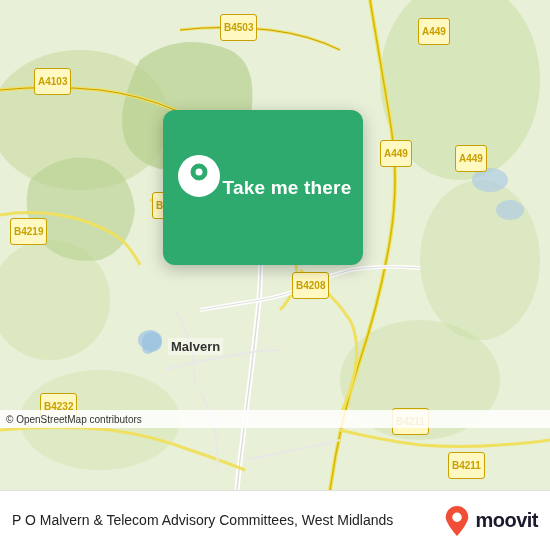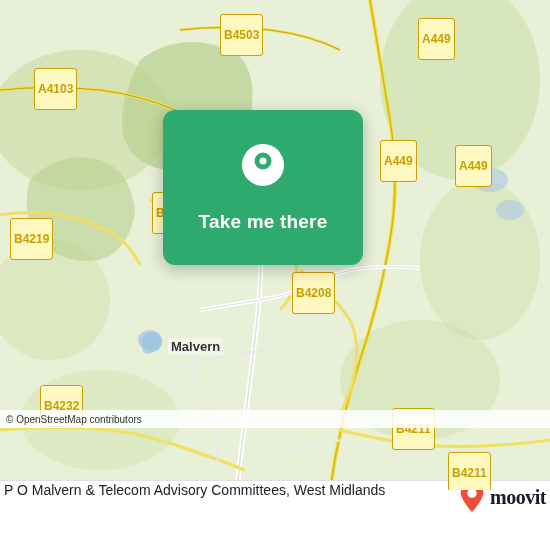--- a/index.html
+++ b/index.html
@@ -30,21 +30,21 @@
     
     #card-overlay {
       position: absolute;
       top: 110px;
       left: 163px;
       width: 200px;
       height: 155px;
       background: #2eaa6e;
       border-radius: 12px;
       display: flex;
-      flex-direction: column;
+      flex-direction: row;
       align-items: center;
       justify-content: center;
       box-shadow: 0 4px 16px rgba(0,0,0,0.25);
       cursor: pointer;
       z-index: 10;
     }
 
     #pin-icon {
       width: 48px;
       height: 58px;
@@ -73,65 +73,64 @@
       color: #333;
       z-index: 5;
     }
 
     
     #bottom-bar {
       width: 550px;
       height: 60px;
       background: #ffffff;
       position: absolute;
-      bottom: 10px;
+      bottom: 0;
       left: 0;
       display: flex;
-      align-items: flex-start;
-      padding: 0 4px;
+      align-items: center;
+      padding: 0 12px;
       border-top: 1px solid #e0e0e0;
     }
 
     #bottom-text {
       flex: 1;
       font-size: 14px;
       color: #222;
       line-height: 1.3;
     }
 
     #moovit-logo {
       display: flex;
       align-items: center;
       gap: 4px;
       flex-shrink: 0;
-      font-family: Liberation Serif, serif;
     }
 
     #moovit-pin {
       width: 28px;
       height: 32px;
     }
 
     #moovit-text {
       font-size: 20px;
       font-weight: bold;
       color: #1a1a2e;
       letter-spacing: -0.5px;
     }
 
     
     .road-label {
       position: absolute;
-      font-size: 12px;
+      font-size: 10px;
       font-weight: bold;
       color: #c8a000;
       background: #fff8c0;
       border: 1px solid #c8a000;
       border-radius: 3px;
-      padding: 13px 3px;
+      padding: 7px 3px;
       z-index: 3;
     }
   </style>
 </head>
 <body>
 
 <div id="map-container">
 
   <svg id="map-svg" viewBox="0 0 550 490" xmlns="http://www.w3.org/2000/svg">
 
@@ -188,21 +187,21 @@
 
   <div class="road-label" style="top:14px; left:220px">B4503</div>
   <div class="road-label" style="top:18px; left:418px">A449</div>
   <div class="road-label" style="top:68px; left:34px">A4103</div>
   <div class="road-label" style="top:192px; left:152px">B4503</div>
   <div class="road-label" style="top:218px; left:10px">B4219</div>
   <div class="road-label" style="top:140px; left:380px">A449</div>
   <div class="road-label" style="top:145px; left:455px">A449</div>
   <div class="road-label" style="top:272px; left:292px">B4208</div>
   <div class="road-label" style="top:408px; left:392px">B4211</div>
-  <div class="road-label" style="top:385px; left:40px">B4232</div>
+  <div class="road-label" style="top:393px; left:40px">B4232</div>
   <div class="road-label" style="top:452px; left:448px">B4211</div>
 
   <div style="position:absolute; top:338px; left:168px; font-size:13px; font-weight:600; color:#333; z-index:4; background:rgba(255,255,255,0.4); padding:1px 3px; border-radius:0;">Malvern</div>
 
   <div id="card-overlay">
 
     <svg id="pin-icon" viewBox="0 0 48 58" xmlns="http://www.w3.org/2000/svg">
 
       <circle cx="24" cy="22" r="20" fill="white" stroke="white" stroke-width="2"></circle>
       <path d="M24,42 Q24,42 10,26 Q6,20 6,16 Q6,6 16,3 Q20,1.5 24,1.5 Q28,1.5 32,3 Q42,6 42,16 Q42,20 38,26 Z" fill="white"></path>

